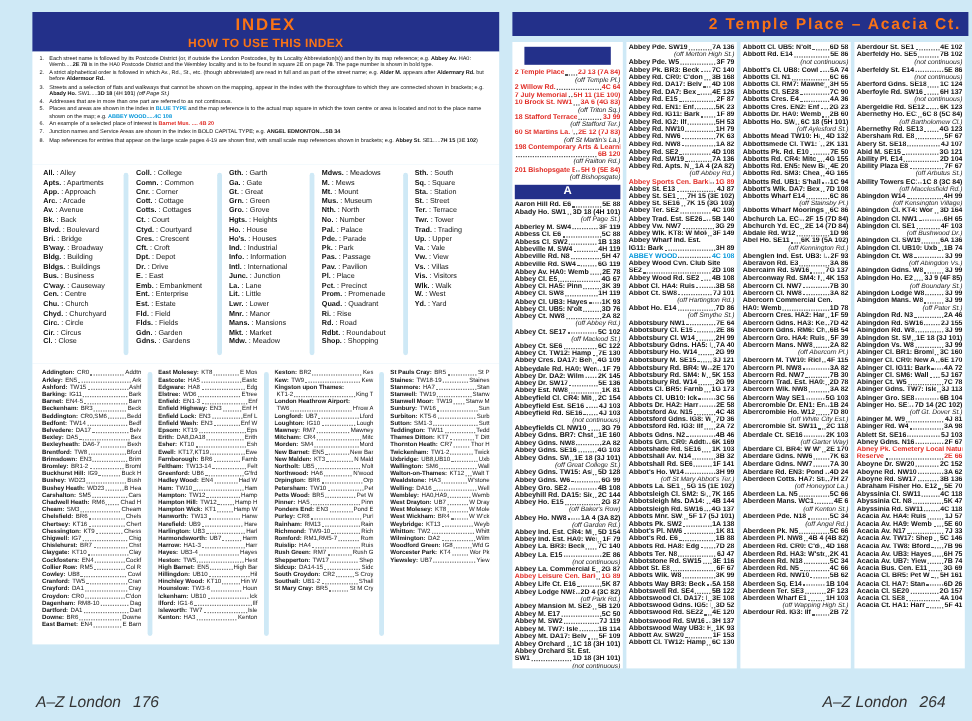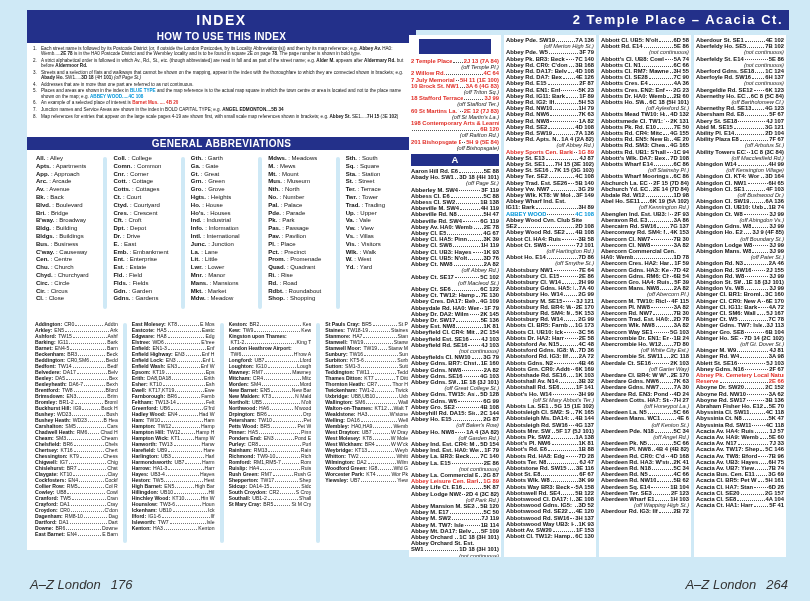--- a/index.html
+++ b/index.html
@@ -1,21 +1,21 @@
 <!DOCTYPE html>
 <html><head>
 <meta charset="utf-8">
 <style>
   html,body{margin:0;padding:0;}
   .spread{position:relative;width:810px;height:601px;background:#cfe9f6;overflow:hidden;
           font-family:"Liberation Sans",sans-serif;color:#111;}
   .page{position:absolute;top:10px;}
   .page-left{left:27px;width:389px;}
-  .page-right{left:409px;width:380px;}
-  .banner{background:#23308a;color:#ffffff;font-weight:bold;text-align:center;}
+  .page-right{left:427px;width:380px;}
+  .banner{background:#23308a;color:#f97316;font-weight:bold;text-align:center;}
   .banner-index{font-size:14px;line-height:20px;height:20px;letter-spacing:1.5px;}
   .subtitle{font-size:8.6px;line-height:1.32;text-align:center;padding:4px 26px 6px;color:#1a1a1a;}
   .banner-sub{font-size:10px;line-height:13px;height:13px;letter-spacing:0.3px;}
   .whitebox{background:#fff;}
   .howto{height:88px;padding:3px 6px;font-size:4.6px;line-height:1.12;overflow:hidden;}
   .howto-item{display:flex;margin-bottom:1.6px;}
   .howto-num{width:8px;flex:none;}
   .howto-body{flex:1;}
   .seg-b{font-weight:bold;}
   .seg-blue{color:#0095d9;font-weight:bold;}
@@ -85,21 +85,20 @@
         </div>
         <div class="howto-item">
           <span class="howto-num">7.</span>
           <span class="howto-body"><span>Junction names and Service Areas are shown in the index in BOLD CAPITAL TYPE; e.g. </span><span class="seg-b">ANGEL EDMONTON....5B 34</span></span>
         </div>
         <div class="howto-item">
           <span class="howto-num">8.</span>
           <span class="howto-body"><span>Map references for entries that appear on the large scale pages 4-19 are shown first, with small scale map references shown in brackets; e.g. </span><span class="seg-b">Abbey St.</span><span> SE1.....</span><span class="seg-b">7H 15</span><span> (3E </span><span class="seg-b">102</span><span>)</span></span>
         </div>
       </div>
-    <div class="banner banner-sub">GENERAL ABBREVIATIONS</div>
     <div class="whitebox ga" id="ga">
         <div class="ga-col">
           <div class="ga-row"><b>All.</b> : Alley</div>
           <div class="ga-row"><b>Apts.</b> : Apartments</div>
           <div class="ga-row"><b>App.</b> : Approach</div>
           <div class="ga-row"><b>Arc.</b> : Arcade</div>
           <div class="ga-row"><b>Av.</b> : Avenue</div>
           <div class="ga-row"><b>Bk.</b> : Back</div>
           <div class="ga-row"><b>Blvd.</b> : Boulevard</div>
           <div class="ga-row"><b>Bri.</b> : Bridge</div>

